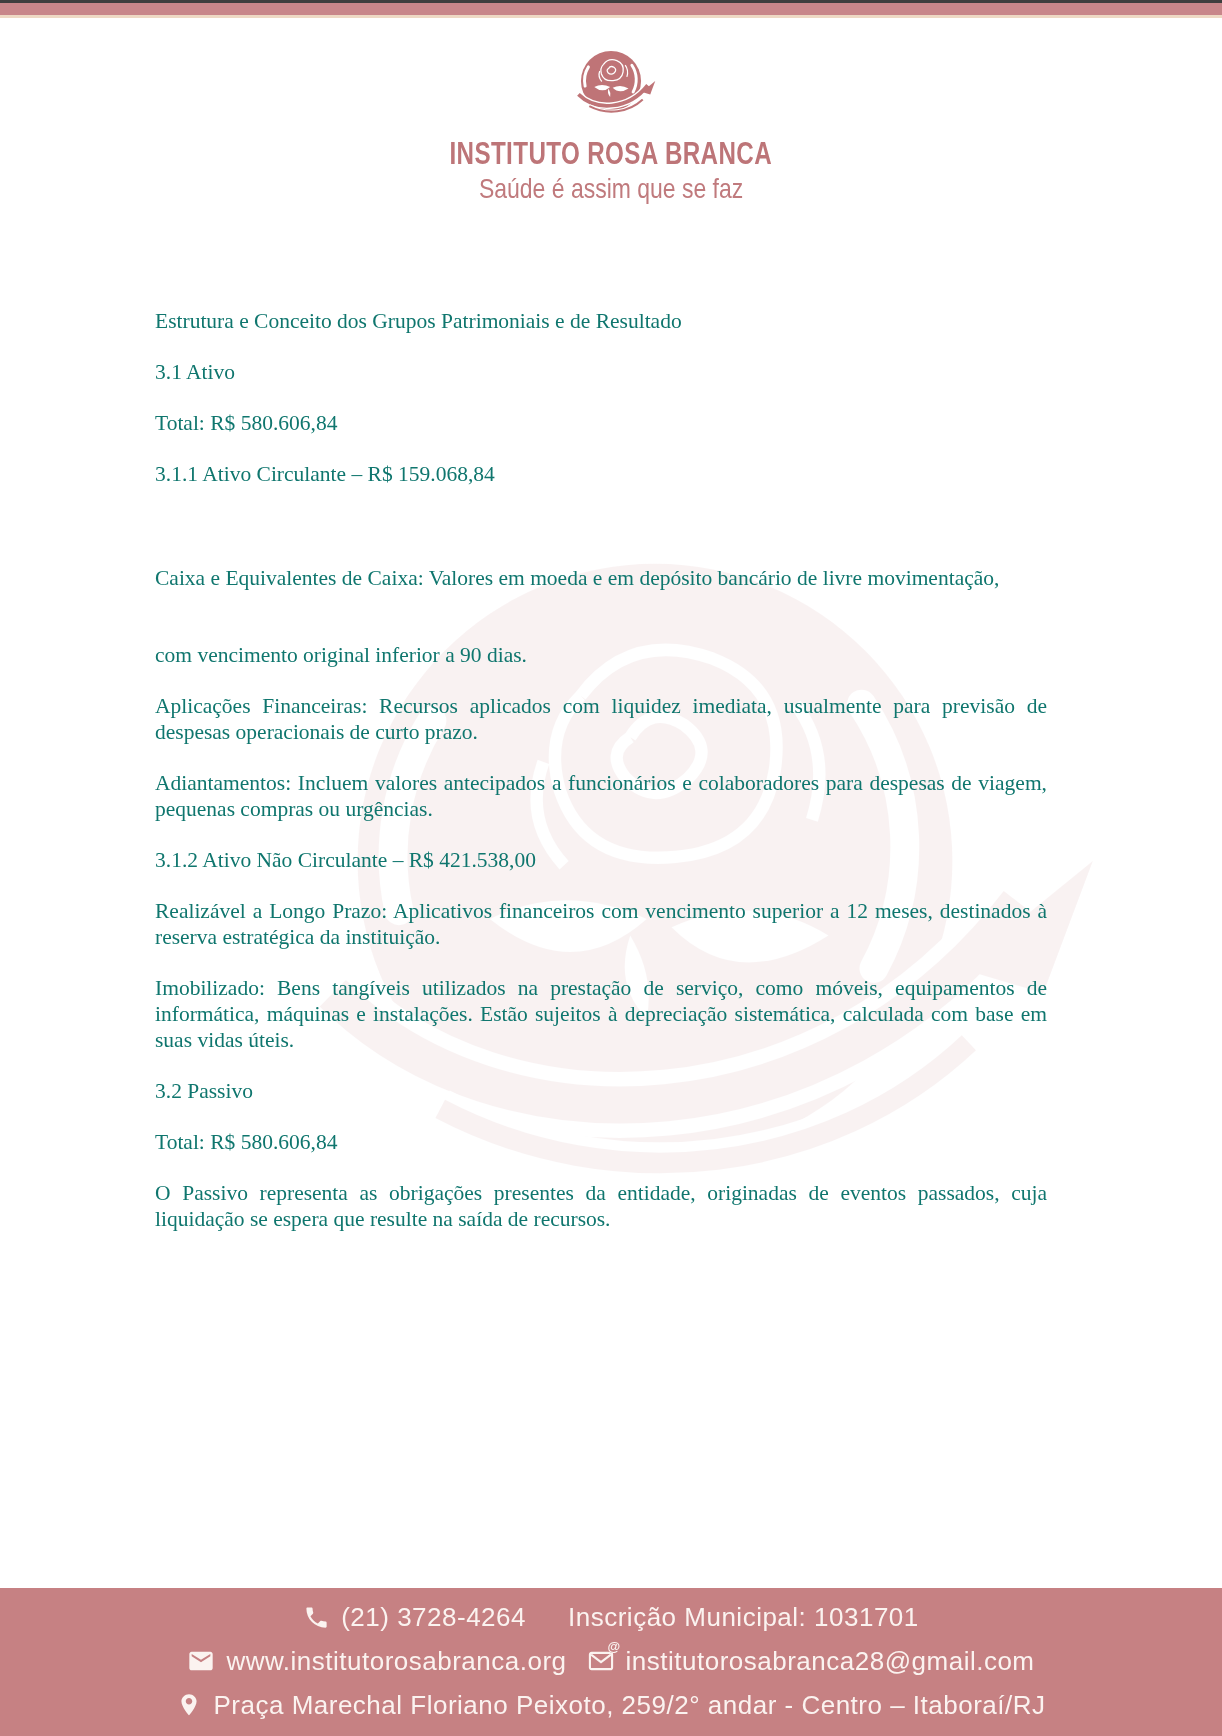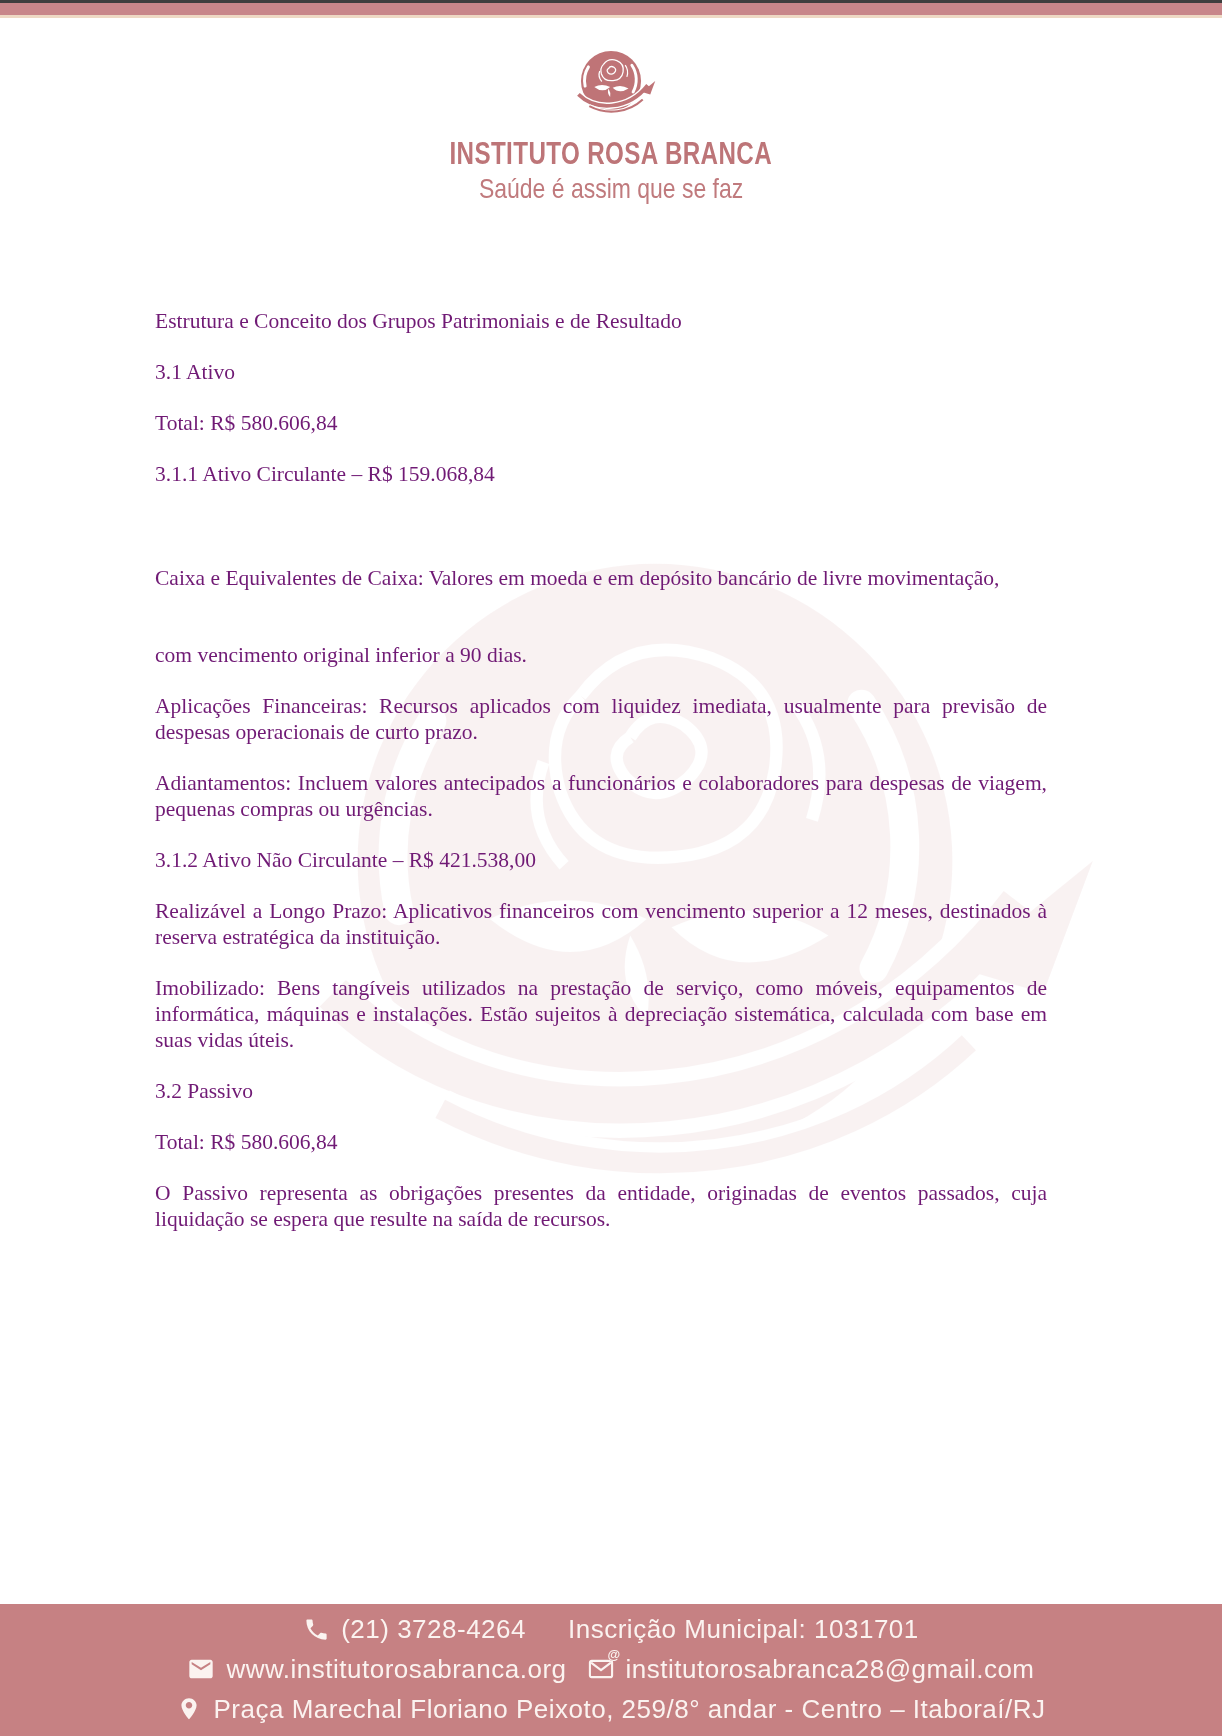--- a/index.html
+++ b/index.html
@@ -55,31 +55,31 @@
 
   
   .content{
     position:relative;z-index:1;
     margin:103px 175px 0 155px;
   }
   .para{
     margin:0 0 25px 0;
     font-size:21.5px;
     line-height:26px;
-    color:#701a75;
+    color:#0f766e;
   }
   .para.justify{text-align:justify;}
   .para.bold{font-weight:normal;}
   .para.gap-xl{margin-bottom:78px;}
   .para.gap-lg{margin-bottom:51px;}
 
   
   .footer{
     position:absolute;left:0;bottom:0;z-index:3;
-    width:1222px;height:132px;
+    width:1222px;height:148px;
     background:#c68183;
     display:flex;flex-direction:column;justify-content:space-evenly;
     font-family:"Liberation Sans", sans-serif;
     color:#fbf3f0;
   }
   .footer-row{
     display:flex;align-items:center;justify-content:center;
     font-size:26px;letter-spacing:.5px;
     line-height:1;
   }
@@ -187,17 +187,17 @@
       </span>
       <span>institutorosabranca28@gmail.com</span>
     </div>
 
     <div class="footer-row">
       <span class="icon">
         <svg width="26" height="30" viewBox="0 0 24 24">
             <path fill="#fbf3f0" fill-rule="evenodd" d="M12 2C8.13 2 5 5.13 5 8.5c0 5.25 7 13 7 13s7-7.75 7-13C19 5.13 15.87 2 12 2zm0 9.5c-1.66 0-3-1.34-3-3s1.34-3 3-3 3 1.34 3 3-1.34 3-3 3z"></path>
           </svg>
       </span>
-      <span>Praça Marechal Floriano Peixoto, 259/8° andar - Centro – Itaboraí/RJ</span>
+      <span>Praça Marechal Floriano Peixoto, 259/2° andar - Centro – Itaboraí/RJ</span>
     </div>
   </div>
 
 </div>
 
 </body></html>

